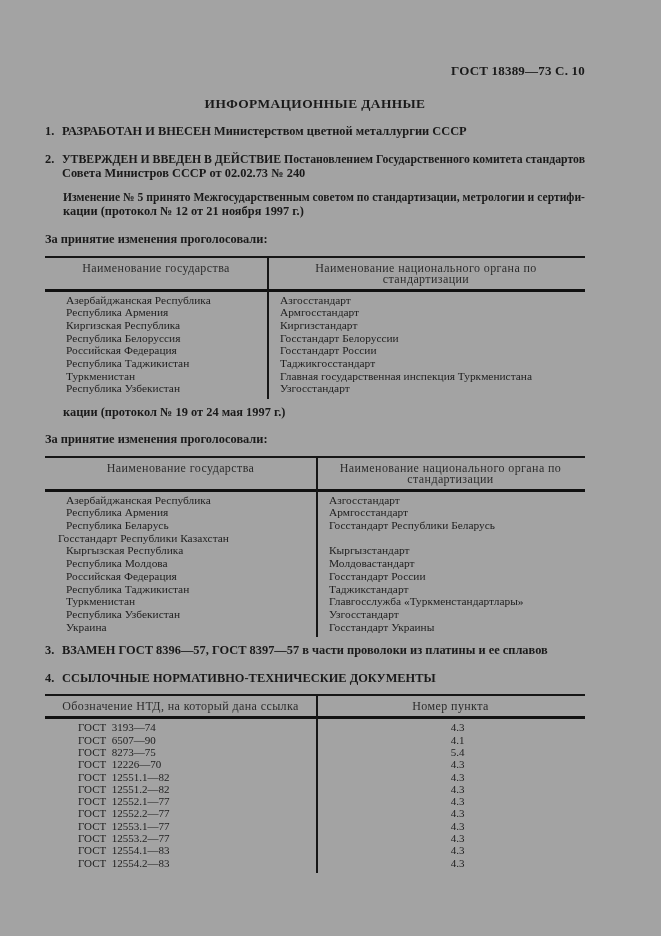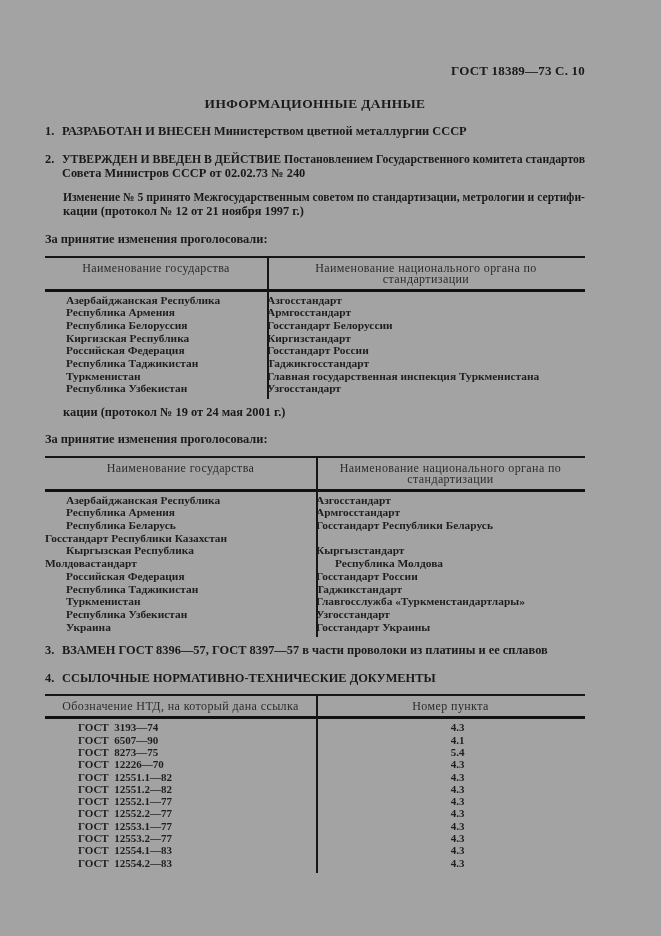--- a/index.html
+++ b/index.html
@@ -31,24 +31,24 @@
 
   .vtable{position:relative;margin-top:9px;border-top:2px solid #161616;padding-bottom:4px;}
   .vtable::before{content:"";position:absolute;top:0;bottom:0;left:var(--divx);width:2px;background:#161616;}
   .t1{--divx:222px;}
   .t2{--divx:271px;}
   .t3{--divx:271px;}
   .thead{display:flex;border-bottom:3px solid #111111;font-weight:400;font-size:12px;line-height:11px;letter-spacing:.4px;color:#2b2b2b;}
   .thead .hc{padding:5px 4px 4px;text-align:center;box-sizing:border-box;}
   .hc.c1,.tc.c1{width:var(--divx);flex:none;box-sizing:border-box;}
   .hc.c2,.tc.c2{flex:1;min-width:0;box-sizing:border-box;}
-  .tbody{padding-top:2px;font-weight:bold;}
+  .tbody{padding-top:2px;}
   .trow{display:flex;font-size:11.4px;line-height:12.7px;color:#1e1e1e;}
   .t1 .tc.c1,.t2 .tc.c1{padding-left:21px;}
-  .t1 .tc.c2,.t2 .tc.c2{}
+  .t1 .tc.c2,.t2 .tc.c2{padding-left:13px;}
   .t3 .trow{font-size:11px;line-height:12.3px;gap:14px;}
   .t3 .tc.c1{padding-left:33px;white-space:pre;}
   .t3 .tc.c2{text-align:center;}
 </style>
 </head>
 <body>
 
 <div class="page">
   <div class="content">
 
@@ -88,30 +88,30 @@
             <div class="tc c1">Азербайджанская Республика</div>
             <div class="tc c2">Азгосстандарт</div>
           </div>
 
           <div class="trow">
             <div class="tc c1">Республика Армения</div>
             <div class="tc c2">Армгосстандарт</div>
           </div>
 
           <div class="trow">
+            <div class="tc c1">Киргизская Республика</div>
+            <div class="tc c2">Киргизстандарт</div>
+          </div>
+
+          <div class="trow">
             <div class="tc c1">Республика Белоруссия</div>
             <div class="tc c2">Госстандарт Белоруссии</div>
           </div>
 
           <div class="trow">
-            <div class="tc c1">Киргизская Республика</div>
-            <div class="tc c2">Киргизстандарт</div>
-          </div>
-
-          <div class="trow">
             <div class="tc c1">Российская Федерация</div>
             <div class="tc c2">Госстандарт России</div>
           </div>
 
           <div class="trow">
             <div class="tc c1">Республика Таджикистан</div>
             <div class="tc c2">Таджикгосстандарт</div>
           </div>
 
           <div class="trow">
@@ -120,21 +120,21 @@
           </div>
 
           <div class="trow">
             <div class="tc c1">Республика Узбекистан</div>
             <div class="tc c2">Узгосстандарт</div>
           </div>
         </div>
     </div>
 
     <div class="amend amend-6">
-      <div class="l">кации (протокол № 19 от 24 мая 2001 г.)</div>
+      <div class="l">кации (протокол № 19 от 24 мая 1997 г.)</div>
     </div>
     <div class="voted voted-6">За принятие изменения проголосовали:</div>
 
     <div class="vtable t2">
       <div class="thead">
         <div class="hc c1">Наименование государства</div>
         <div class="hc c2">Наименование национального органа по стандартизации</div>
       </div>
       <div class="tbody">
 
@@ -156,22 +156,22 @@
           <div class="trow">
             <div class="tc c2">Госстандарт Республики Казахстан</div>
           </div>
 
           <div class="trow">
             <div class="tc c1">Кыргызская Республика</div>
             <div class="tc c2">Кыргызстандарт</div>
           </div>
 
           <div class="trow">
+            <div class="tc c1">Республика Молдова</div>
             <div class="tc c2">Молдовастандарт</div>
-            <div class="tc c1">Республика Молдова</div>
           </div>
 
           <div class="trow">
             <div class="tc c1">Российская Федерация</div>
             <div class="tc c2">Госстандарт России</div>
           </div>
 
           <div class="trow">
             <div class="tc c1">Республика Таджикистан</div>
             <div class="tc c2">Таджикстандарт</div>

